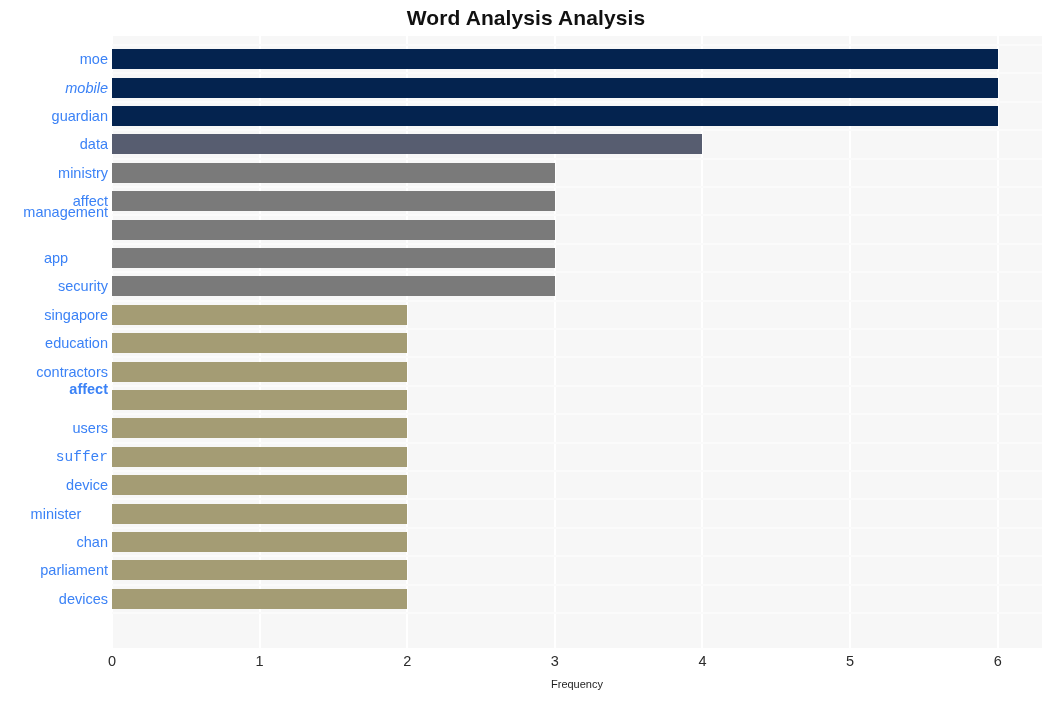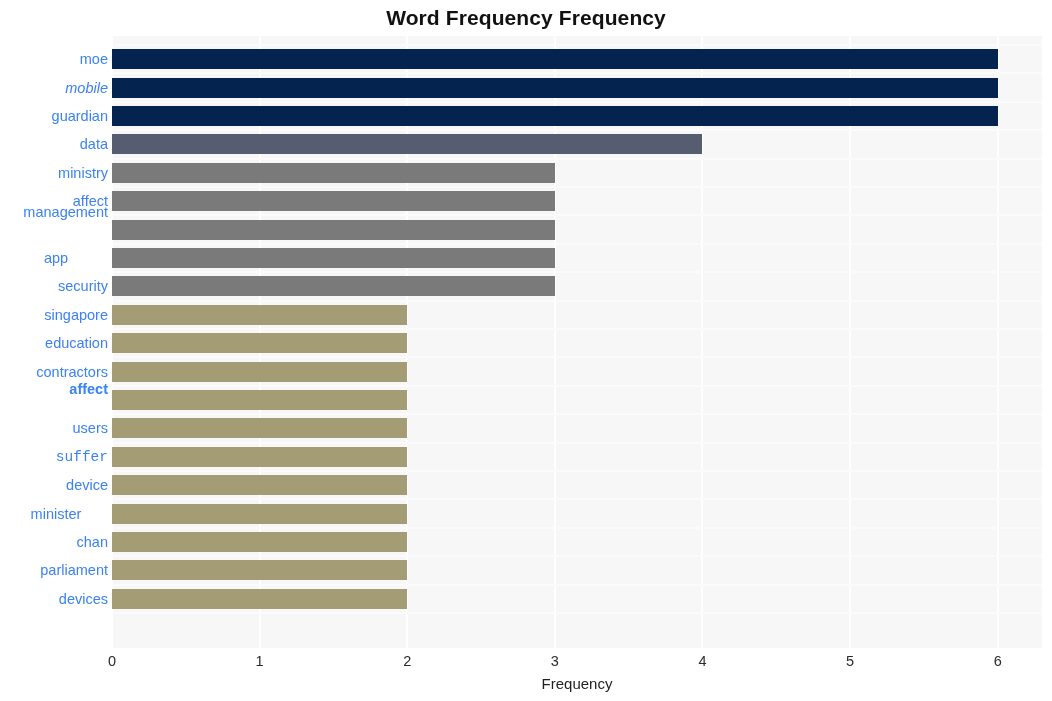--- a/index.html
+++ b/index.html
@@ -105,31 +105,31 @@
     color: #2b2b2b;
     line-height: 18px;
   }
 
   #x-axis-label {
     position: absolute;
     left: 112px;
     top: 674px;
     width: 930px;
     text-align: center;
-    font-size: 15px;
+    font-size: 11px;
     color: #1f1f1f;
     line-height: 20px;
   }
 </style>
 </head>
 <body>
 
 <div id="figure">
 
-  <div id="chart-title">Word Frequency Frequency</div>
+  <div id="chart-title">Word Analysis Analysis</div>
 
   <div id="plot-area">
     <div id="gridlines-v">
         <div class="gridline-v" style="left: -1px;"></div>
         <div class="gridline-v" style="left: 146.619px;"></div>
         <div class="gridline-v" style="left: 294.238px;"></div>
         <div class="gridline-v" style="left: 441.857px;"></div>
         <div class="gridline-v" style="left: 589.476px;"></div>
         <div class="gridline-v" style="left: 737.095px;"></div>
         <div class="gridline-v" style="left: 884.714px;"></div>

